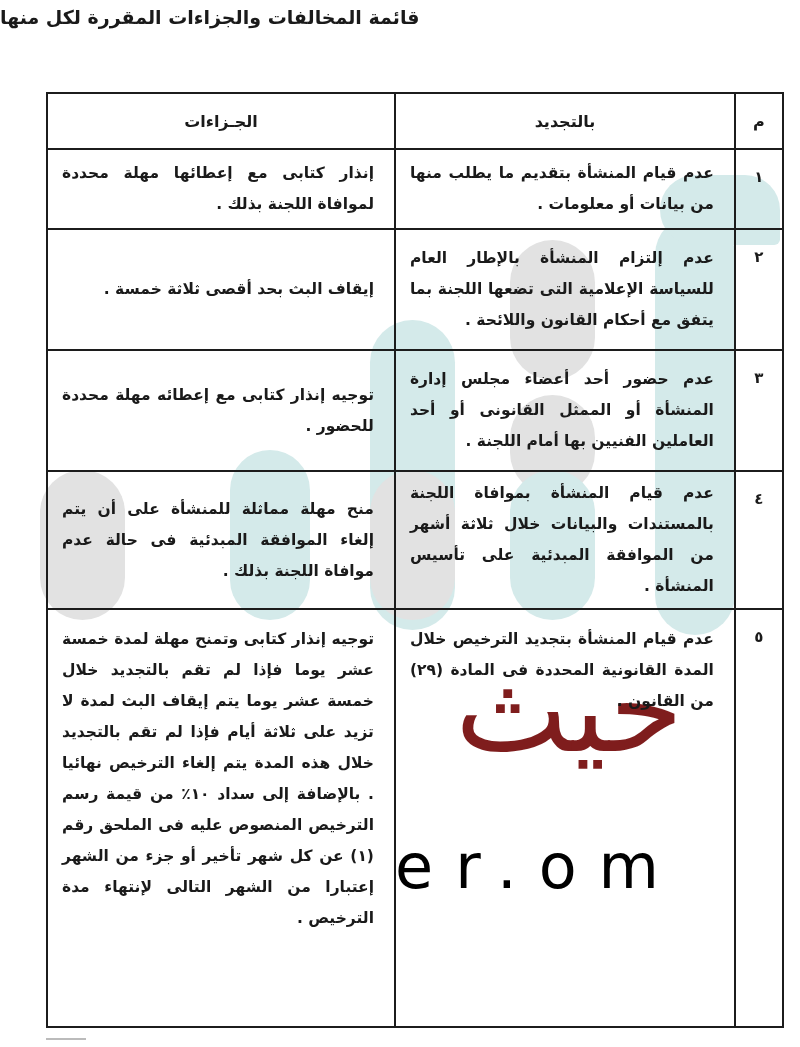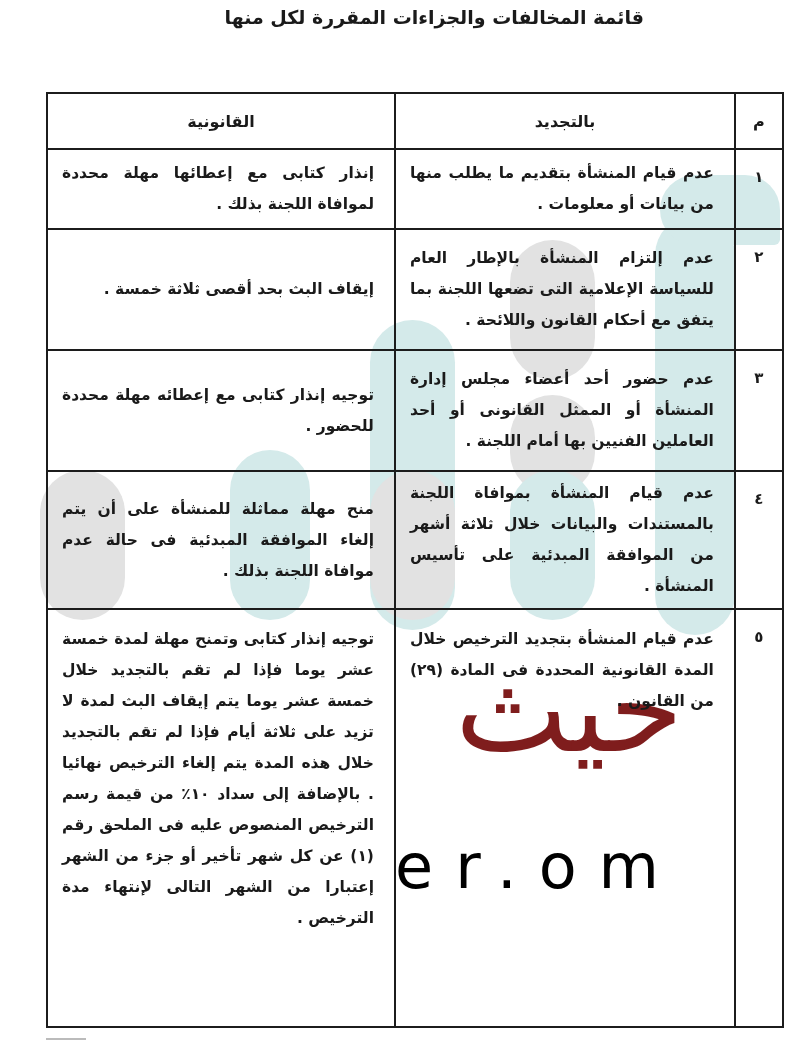--- a/index.html
+++ b/index.html
@@ -13,21 +13,21 @@
     position: relative;
     overflow: hidden;
     font-family: "DejaVu Sans", sans-serif;
     color: #1a1a1a;
   }
   .page-title {
     position: absolute;
     top: 6px;
     left: 0;
     width: 644px;
-    text-align: right;
+    text-align: left;
     font-size: 19px;
     font-weight: bold;
     direction: rtl;
     letter-spacing: 0;
   }
   
   .wm {
     position: absolute;
     z-index: 0;
     pointer-events: none;
@@ -126,21 +126,21 @@
 <table class="violations-table">
   <colgroup>
     <col class="col-num">
     <col class="col-violation">
     <col class="col-penalty">
   </colgroup>
   <thead>
     <tr>
       <th>م</th>
       <th>بالتجديد</th>
-      <th>القانونية</th>
+      <th>الجـزاءات</th>
     </tr>
   </thead>
   <tbody>
     <tr class="r1">
       <td class="num-cell">١</td>
       <td class="text-cell">عدم قيام المنشأة بتقديم ما يطلب منها من بيانات أو معلومات .</td>
       <td class="text-cell">إنذار كتابى مع إعطائها مهلة محددة لموافاة اللجنة بذلك .</td>
     </tr>
     <tr class="r2">
       <td class="num-cell">٢</td>

